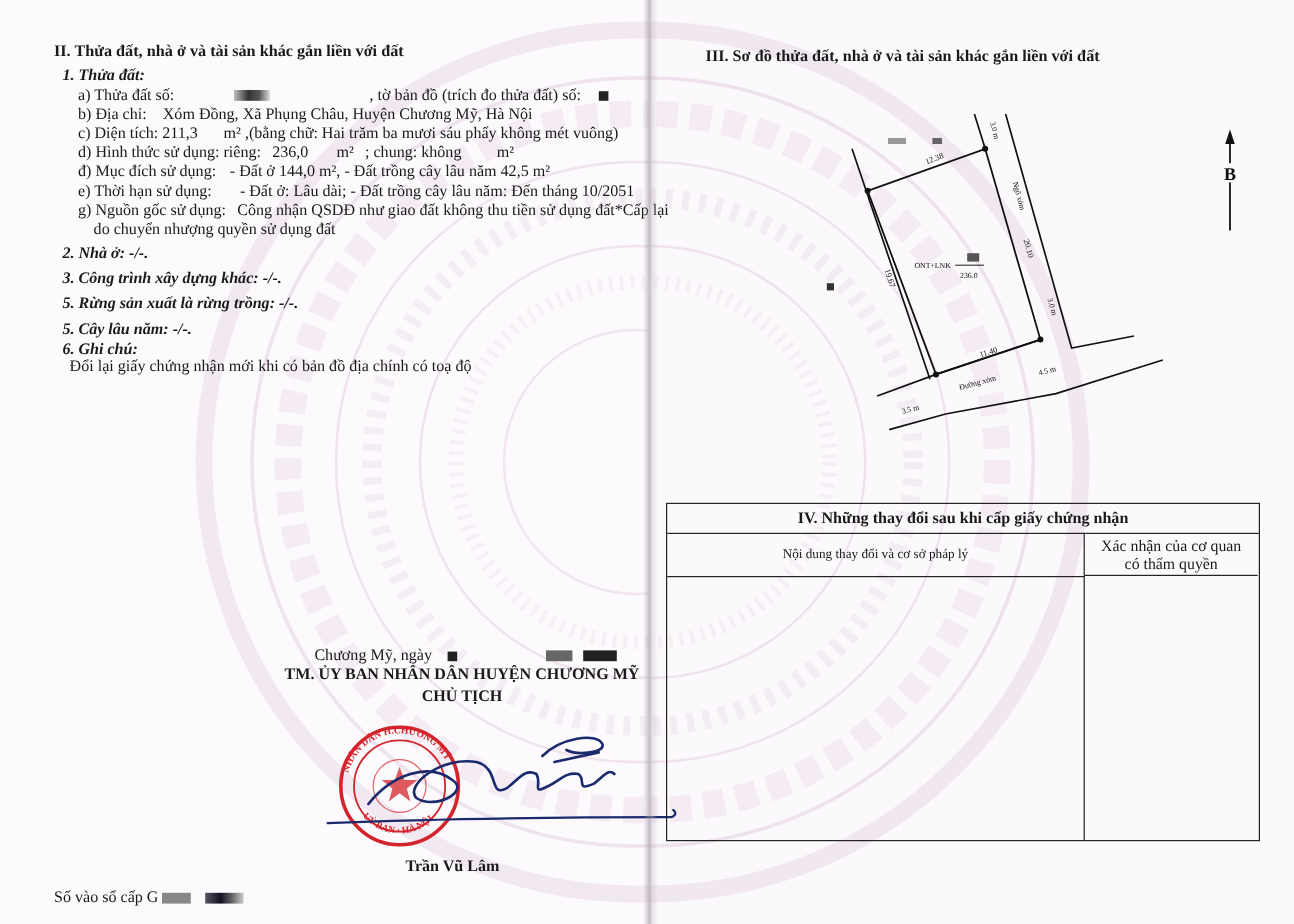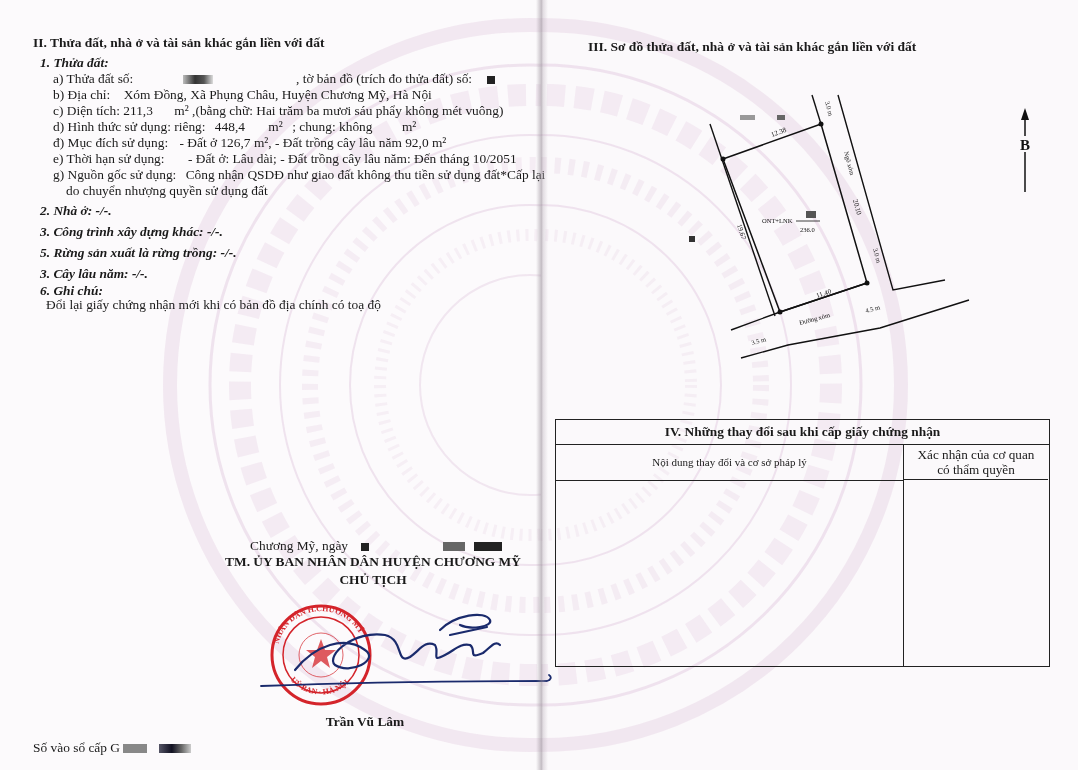--- a/index.html
+++ b/index.html
@@ -21,21 +21,21 @@
   .content { position:absolute; z-index:2; }
   .t { position:absolute; white-space:nowrap; font-size:13.4px; line-height:16px; }
   .b { font-weight:bold; }
   .bi { font-weight:bold; font-style:italic; }
   .redact { display:inline-block; background:linear-gradient(90deg,#bdbdbd,#333 40%,#555 70%,#ddd); height:9px; vertical-align:middle; }
   .redact-sq { display:inline-block; background:#222; width:8px; height:8px; vertical-align:middle; }
   .sheet-title { font-size:13.5px; font-weight:bold; }
   .center { text-align:center; }
   
   .chg-table {
-    position:absolute; left:555px; top:419px; width:495px; height:248px;
+    position:absolute; left:555px; top:419px; width:495px; height:282px;
     border:1.6px solid #222; z-index:2; box-sizing:border-box;
   }
   .chg-table .hdr { position:absolute; left:0; top:0; width:100%; height:24px; border-bottom:1.3px solid #222; text-align:center; line-height:24px; font-weight:bold; font-size:13.4px; }
   .chg-table .col-left { position:absolute; left:0; top:24px; width:347px; height:36px; border-bottom:1.3px solid #222; border-right:1.3px solid #222; text-align:center; line-height:36px; font-size:11px; }
   .chg-table .col-right { position:absolute; left:348px; top:24px; width:144px; height:36px; border-bottom:1.3px solid #222; text-align:center; font-size:13.2px; line-height:15px; padding-top:3px; box-sizing:border-box; }
   .chg-table .body-left { position:absolute; left:0; top:61px; width:347px; bottom:0; border-right:1.3px solid #222; }
   .chg-table .body-right { position:absolute; left:348px; top:61px; width:144px; bottom:0; }
   .diagram { position:absolute; left:541px; top:0; width:537px; height:420px; z-index:2; }
   .diagram text { font-family:"Liberation Serif", serif; }
 </style>
@@ -66,21 +66,21 @@
       <circle cx="0" cy="385" r="250" stroke-width="2" opacity="0.7"></circle>
       <circle cx="0" cy="385" r="220" stroke-width="16" opacity="0.4" stroke-dasharray="6 8"></circle>
       <circle cx="0" cy="385" r="180" stroke-width="2" opacity="0.7"></circle>
       <circle cx="0" cy="385" r="150" stroke-width="12" opacity="0.35" stroke-dasharray="3 6"></circle>
     </g>
   </svg>
 </div>
 
 <div class="fold"></div>
 
-<div class="content" style="left:0;top:0;width:541px;height:770px;">
+<div class="content" style="left:12px;top:0;width:541px;height:770px;">
   <div class="t sheet-title" style="left:33px;top:35px;">II. Thửa đất, nhà ở và tài sản khác gắn liền với đất</div>
   <div class="t bi" style="left:40px;top:55px;">1. Thửa đất:</div>
 
   <div class="t" style="left:53px;top:71px;">
     <span>a) Thửa đất số:</span>
     <span class="redact" style="width:30px;margin-left:46px;"></span>
     <span style="margin-left:80px;">, tờ bản đồ (trích đo thửa đất) số:</span>
     <span class="redact-sq" style="margin-left:12px;"></span>
   </div>
 
@@ -90,47 +90,47 @@
   </div>
 
   <div class="t" style="left:53px;top:103px;">
     <span>c) Diện tích: 211,3</span>
     <span style="margin-left:18px;">m²</span>
     <span>,(bằng chữ: Hai trăm ba mươi sáu phẩy không mét vuông)</span>
   </div>
 
   <div class="t" style="left:53px;top:119px;">
     <span>d) Hình thức sử dụng: riêng:</span>
-    <span style="margin-left:6px;">448,4</span>
+    <span style="margin-left:6px;">236,0</span>
     <span style="margin-left:20px;">m²</span>
     <span style="margin-left:6px;">; chung:</span>
     <span style="margin-left:0;">không</span>
     <span style="margin-left:26px;">m²</span>
   </div>
 
   <div class="t" style="left:53px;top:135px;">
     <span>đ) Mục đích sử dụng:</span>
-    <span style="margin-left:8px;">- Đất ở 126,7 m², - Đất trồng cây lâu năm 92,0 m²</span>
+    <span style="margin-left:8px;">- Đất ở 144,0 m², - Đất trồng cây lâu năm 42,5 m²</span>
   </div>
 
   <div class="t" style="left:53px;top:151px;">
     <span>e) Thời hạn sử dụng:</span>
     <span style="margin-left:20px;">- Đất ở: Lâu dài; - Đất trồng cây lâu năm: Đến tháng 10/2051</span>
   </div>
 
   <div class="t" style="left:53px;top:167px;">
     <span>g) Nguồn gốc sử dụng:</span>
     <span style="margin-left:6px;">Công nhận QSDĐ như giao đất không thu tiền sử dụng đất*Cấp lại</span>
   </div>
   <div class="t" style="left:66px;top:183px;">do chuyển nhượng quyền sử dụng đất</div>
 
   <div class="t bi" style="left:40px;top:203px;">2. Nhà ở:  -/-.</div>
   <div class="t bi" style="left:40px;top:224px;">3. Công trình xây dựng khác:  -/-.</div>
   <div class="t bi" style="left:40px;top:245px;">5. Rừng sản xuất là rừng trồng: -/-.</div>
-  <div class="t bi" style="left:40px;top:266px;">3. Cây lâu năm: -/-.</div>
+  <div class="t bi" style="left:40px;top:266px;">5. Cây lâu năm: -/-.</div>
   <div class="t bi" style="left:40px;top:283px;">6. Ghi chú:</div>
   <div class="t" style="left:46px;top:297px;">Đổi lại giấy chứng nhận mới khi có bản đồ địa chính có toạ độ</div>
 
   <div class="t" style="left:250px;top:538px;">
     <span>Chương Mỹ, ngày</span>
     <span class="redact-sq" style="margin-left:10px;"></span>
     <span class="redact" style="width:22px;margin-left:70px;background:#666;"></span>
     <span class="redact" style="width:28px;margin-left:6px;background:#222;"></span>
   </div>
   <div class="t b center" style="left:218px;top:554px;width:310px;">TM. ỦY BAN NHÂN DÂN HUYỆN CHƯƠNG MỸ</div>

